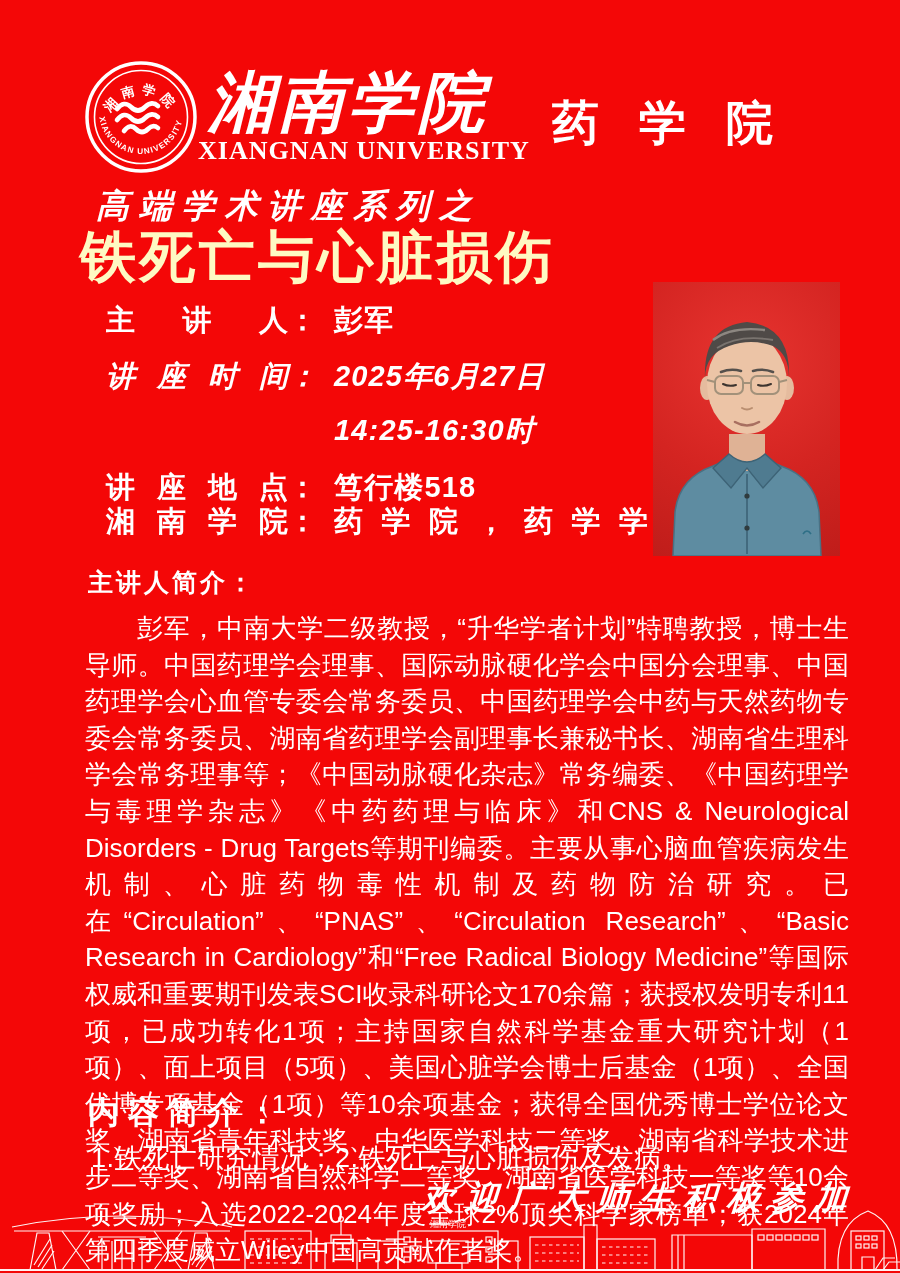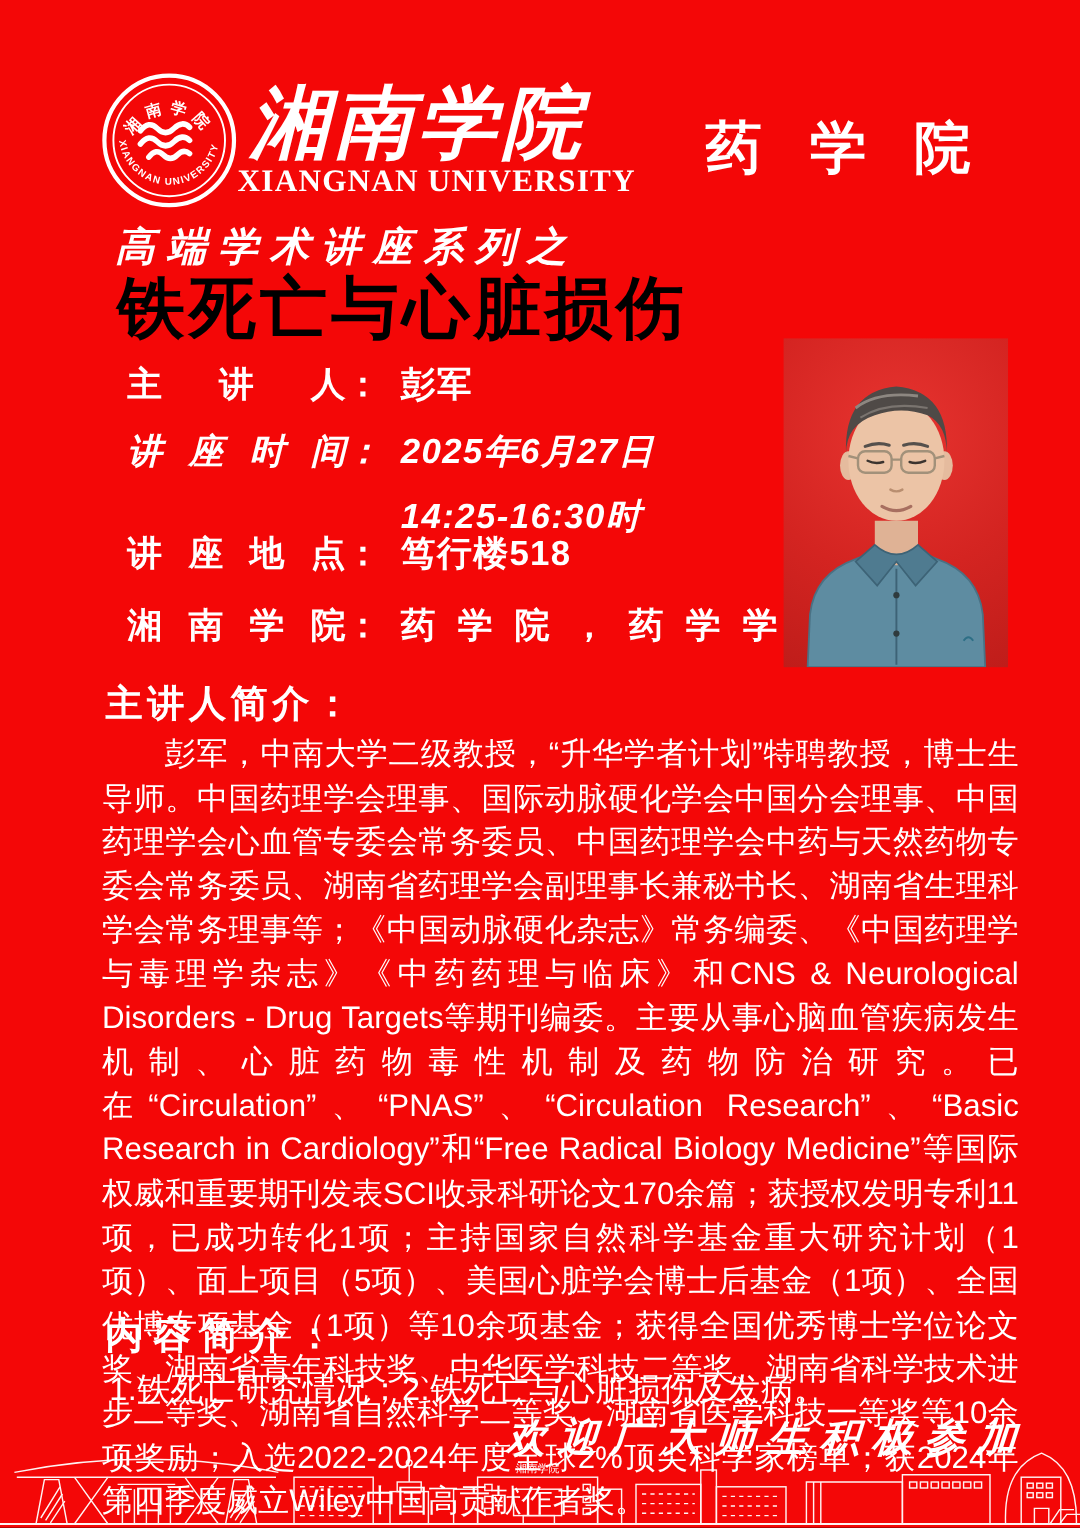--- a/index.html
+++ b/index.html
@@ -18,53 +18,53 @@
     color:#fff; white-space:nowrap;
     font-family:"Liberation Serif","DejaVu Serif",serif;
   }
   .brand-en {
     position:absolute; left:198px; top:136px;
     font-family:"Liberation Serif","DejaVu Serif",serif;
     font-size:26px; font-weight:bold; letter-spacing:1px; color:#fff; white-space:nowrap;
   }
   .dept {
     position:absolute; left:552px; top:92px;
-    font-size:47px; font-weight:900; letter-spacing:0.85em; color:#fff; white-space:nowrap;margin-left:36px;
+    font-size:47px; font-weight:900; letter-spacing:0.85em; color:#fff; white-space:nowrap;
   }
   
   .series {
     position:absolute; left:96px; top:184px;
     color:#ffffff; font-size:33px; font-weight:900; font-style:italic;
     letter-spacing:0.30em; white-space:nowrap;
   }
   .main-title {
-    position:absolute; left:98px; top:220px;
-    color:#000000; font-size:56px; font-weight:900; letter-spacing:0.06em; white-space:nowrap;
+    position:absolute; left:80px; top:220px;
+    color:#fef9c3; font-size:56px; font-weight:900; letter-spacing:0.06em; white-space:nowrap;
   }
   
   .info-row { position:absolute; left:92px; font-size:29px; font-weight:bold; white-space:nowrap; }
   .info-row .lbl { display:inline-block; width:182px; text-align:justify; text-align-last:justify; vertical-align:top;margin-left:14px; }
   .info-row .colon { display:inline-block; width:30px; vertical-align:top; }
   .info-row .val  { display:inline-block; margin-left:16px; vertical-align:top; letter-spacing:0.04em; }
   .info-row.r1 { top:301px; }
   .info-row.r2 { top:357px;font-style:italic; }
   .info-row.r2 .val div + div { margin-top:14px; }
-  .info-row.r3 { top:442px; }
+  .info-row.r3 { top:468px; }
   .info-row.r4 { top:502px; }
   .info-row.r4 .val { letter-spacing:0.18em; }
   
   .photo {
     position:absolute; left:653px; top:282px; width:187px; height:274px;
     background:radial-gradient(circle at 50% 28%, #e73430 0%, #d42421 55%, #bf1d1a 100%);
     overflow:hidden;
   }
   
   .bio-heading {
     position:absolute; left:88px; top:566px;
-    font-size:31px; font-weight:bold; letter-spacing:0.12em; white-space:nowrap;font-family:Liberation Serif, serif;
+    font-size:25px; font-weight:bold; letter-spacing:0.12em; white-space:nowrap;font-family:Liberation Serif, serif;
   }
   .bio {
     position:absolute; left:85px; top:610px; width:764px;
     font-size:26px; line-height:36.6px; text-align:justify; text-indent:2em;
     letter-spacing:0; font-weight:400;
   }
   .content-heading {
     position:absolute; left:88px; top:1092px;
     font-size:31px; font-weight:bold; letter-spacing:0.28em; white-space:nowrap;
   }

